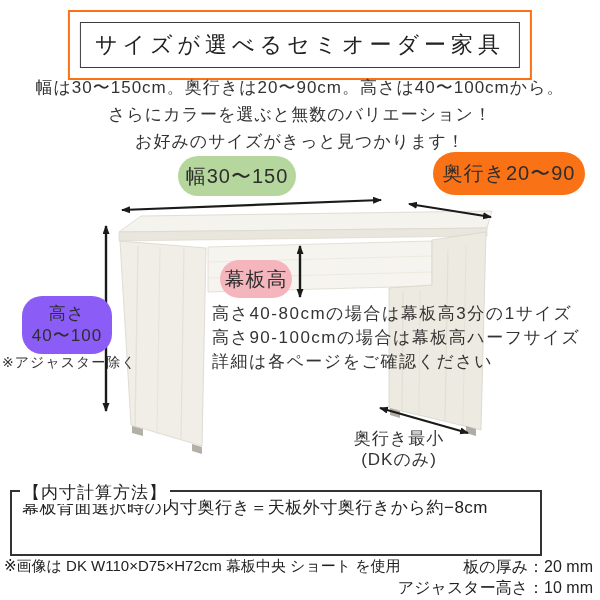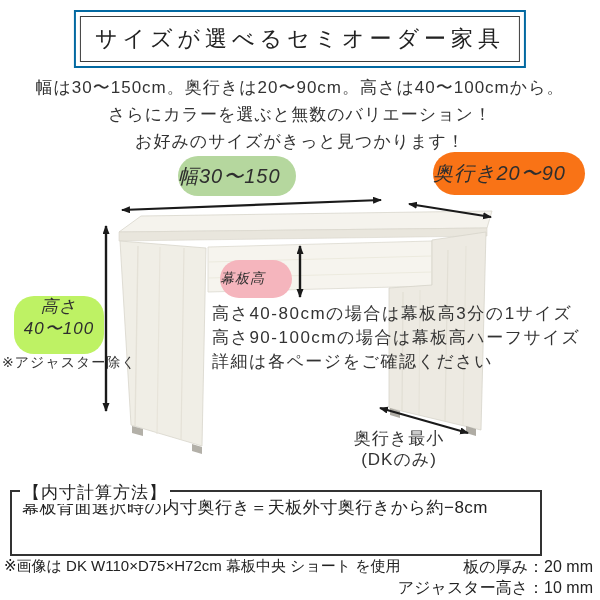--- a/index.html
+++ b/index.html
@@ -3,41 +3,41 @@
 <meta charset="utf-8">
 <style>
   html,body{margin:0;padding:0;background:#ffffff;}
   .stage{
     position:relative;width:600px;height:600px;background:#ffffff;overflow:hidden;
     font-family:"Liberation Sans","DejaVu Sans",sans-serif;color:#2b2b2b;
   }
   
   .title-outer{
     position:absolute;top:10px;left:50%;transform:translateX(-50%);
-    border:2px solid #0369a1;padding:4px;background:#fff;
+    border:2px solid #f97316;padding:10px;background:#fff;
   }
   .title-inner{
     border:1px solid #3c3c3c;padding:7px 14px;
     font-size:22px;letter-spacing:5px;white-space:nowrap;color:#222;
   }
   
   .intro{
     position:absolute;top:74px;left:0;width:600px;text-align:center;
     font-size:17px;line-height:27px;letter-spacing:1px;color:#333;
   }
   
   .art{position:absolute;left:0;top:0;width:600px;height:600px;}
   
   .pill{
-    position:absolute;display:flex;align-items:center;justify-content:flex-start;
-    border-radius:22px;color:#2e2e2e;white-space:nowrap;font-style:italic;
+    position:absolute;display:flex;align-items:center;justify-content:center;
+    border-radius:22px;color:#2e2e2e;white-space:nowrap;
   }
   .pill-width {left:178px;top:156px;width:118px;height:40px;font-size:20px;letter-spacing:1px;}
   .pill-depth {left:433px;top:152px;width:152px;height:43px;font-size:20px;letter-spacing:1px;}
-  .pill-apron {left:220px;top:260px;width:72px;height:38px;font-size:14px;letter-spacing:1px;border-radius:19px;}
+  .pill-apron {left:220px;top:260px;width:72px;height:38px;font-size:20px;letter-spacing:1px;border-radius:19px;}
   .pill-height{left:14px;top:296px;width:90px;height:58px;font-size:17px;line-height:22px;
                letter-spacing:1px;text-align:center;flex-direction:column;border-radius:20px;}
   .adjuster-note{
     position:absolute;left:2px;top:354px;width:150px;font-size:14px;letter-spacing:1px;color:#333;
   }
   
   .notes{
     position:absolute;left:212px;top:302px;width:388px;
     font-size:17px;line-height:24px;letter-spacing:1.5px;color:#333;white-space:nowrap;
   }
@@ -128,21 +128,21 @@
 
   <div class="pill pill-width" style="background: rgb(181, 215, 158);">
     <span>幅30〜150</span>
   </div>
   <div class="pill pill-depth" style="background: #f97316;">
     <span>奥行き20〜90</span>
   </div>
   <div class="pill pill-apron" style="background: rgb(245, 181, 189);">
     <span>幕板高</span>
   </div>
-  <div class="pill pill-height" style="background: #bef264;">
+  <div class="pill pill-height" style="background: #8b5cf6; margin-left: 8px;">
     <span>高さ</span>
     <span>40〜100</span>
   </div>
   <div class="adjuster-note">※アジャスター除く</div>
 
   <div class="notes">
     <div>高さ40-80cmの場合は幕板高3分の1サイズ</div>
     <div>高さ90-100cmの場合は幕板高ハーフサイズ</div>
     <div>詳細は各ページをご確認ください</div>
   </div>

